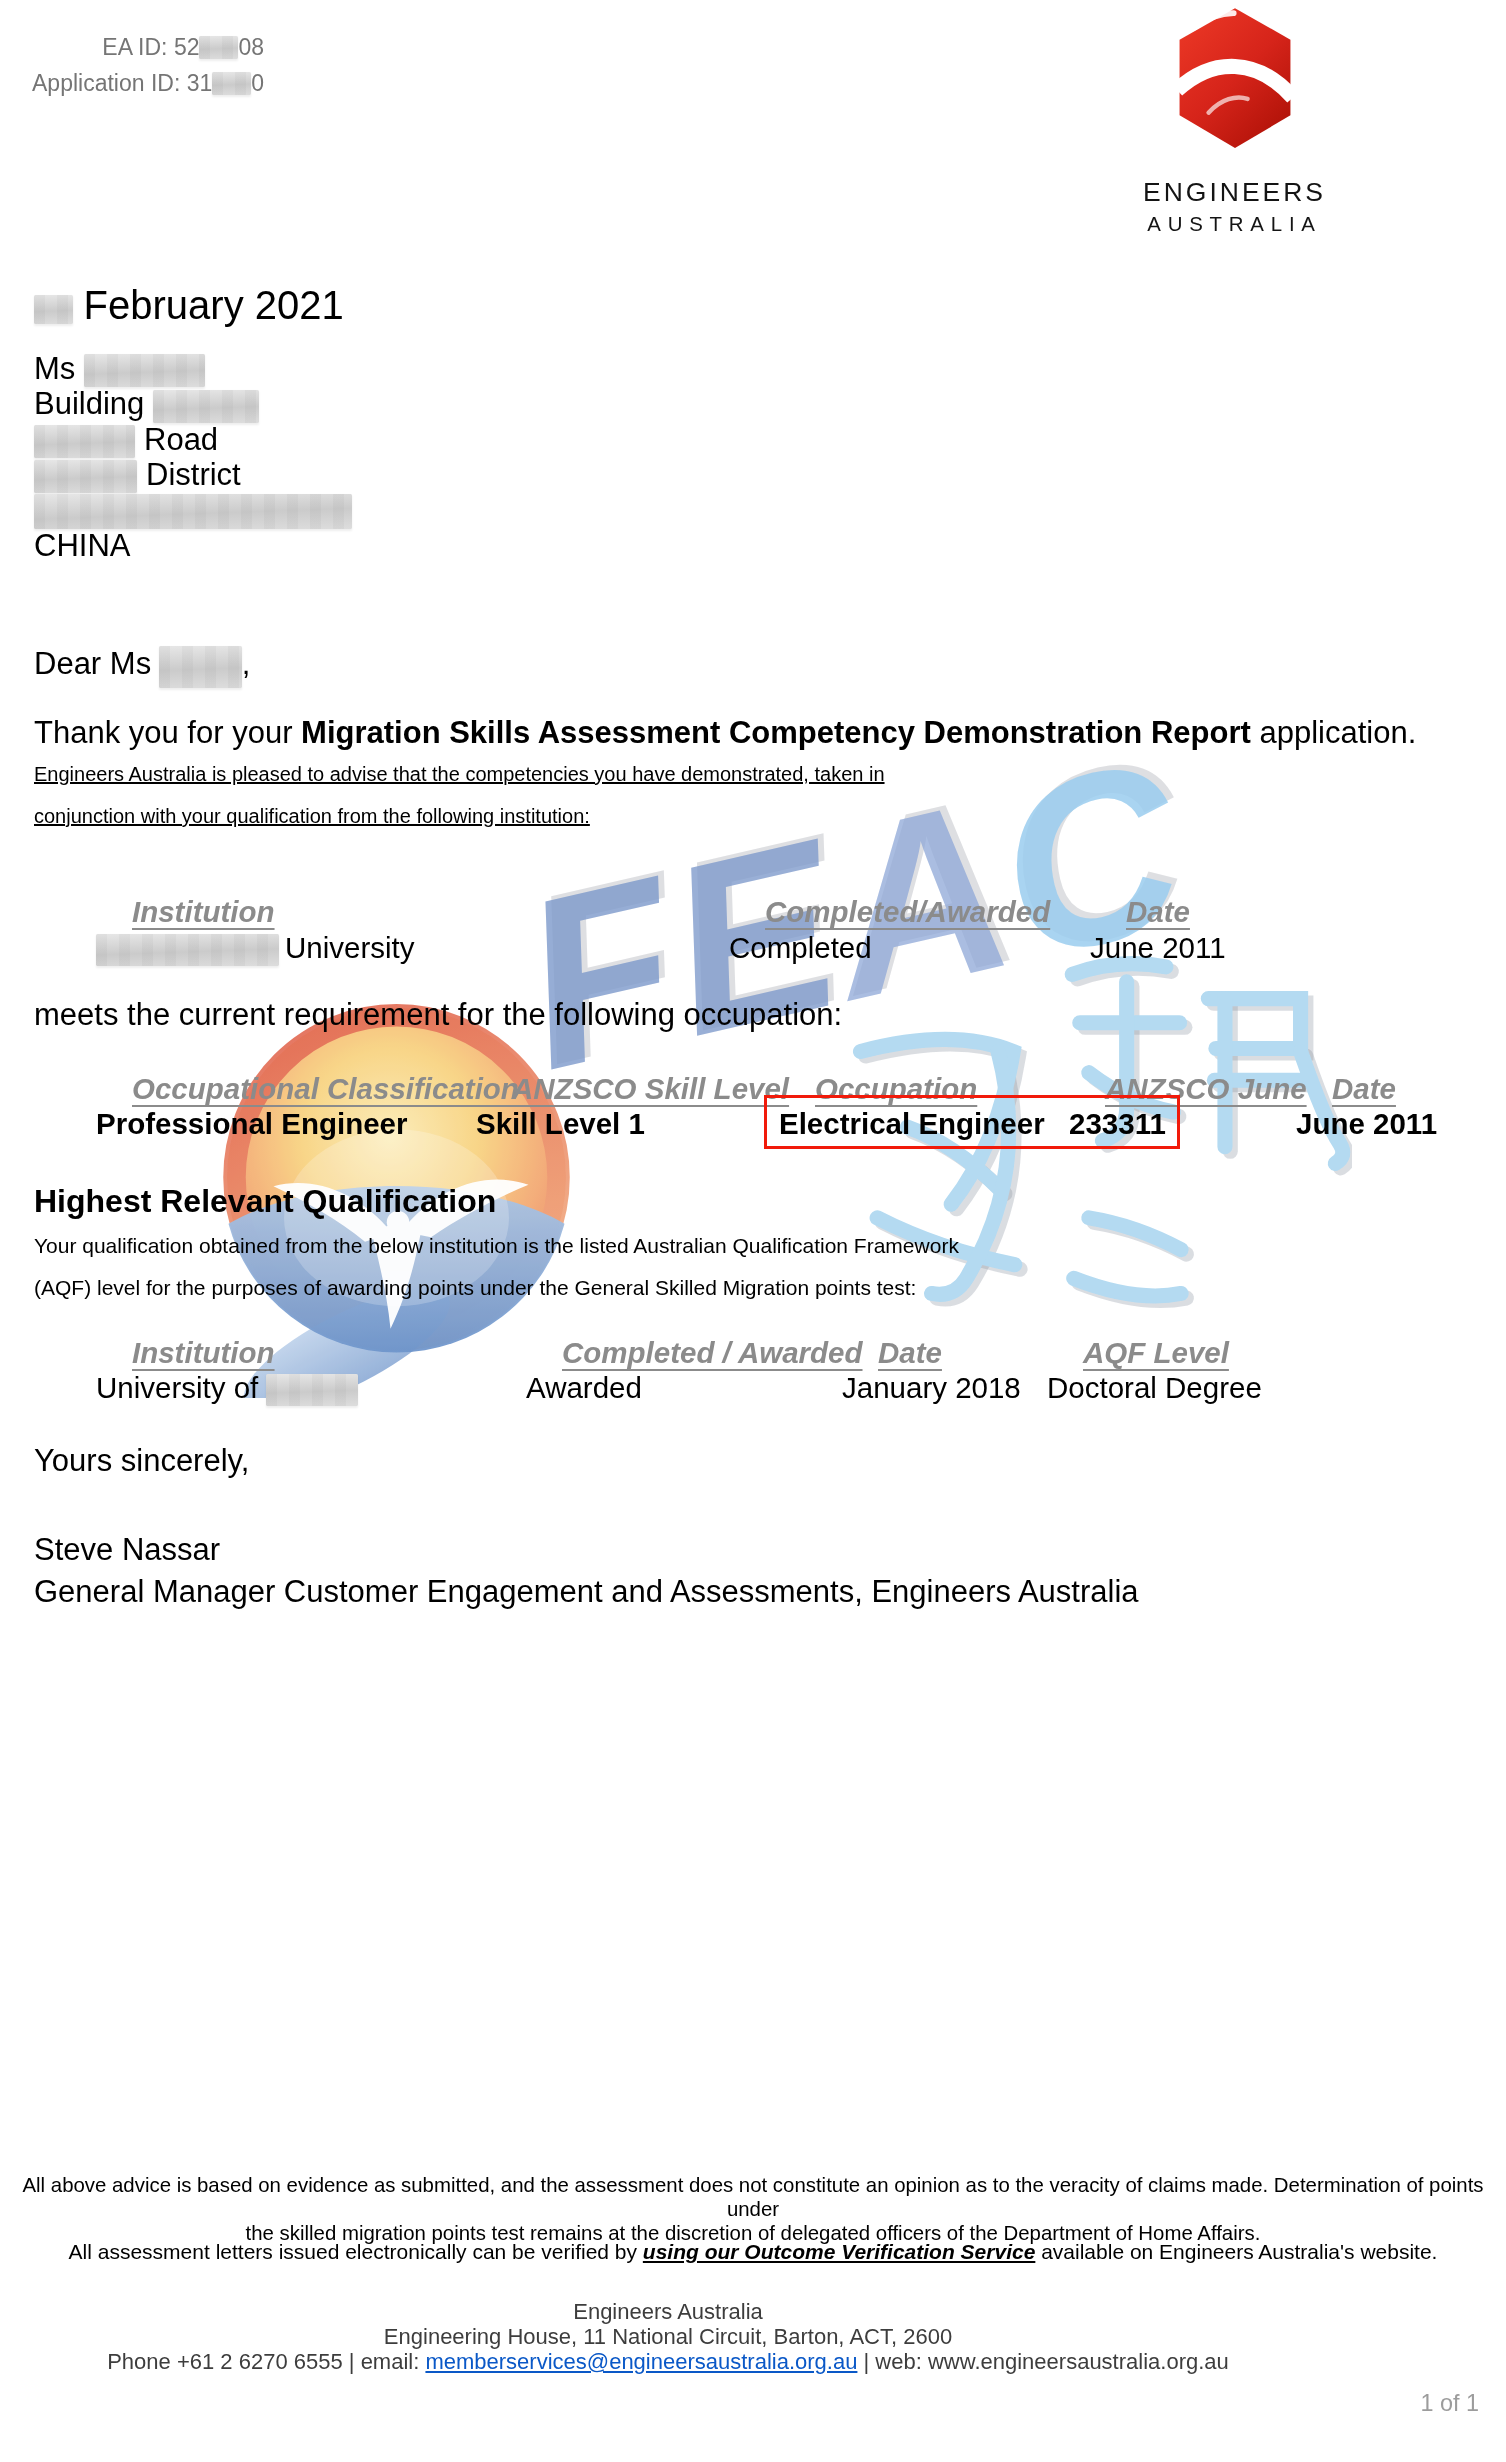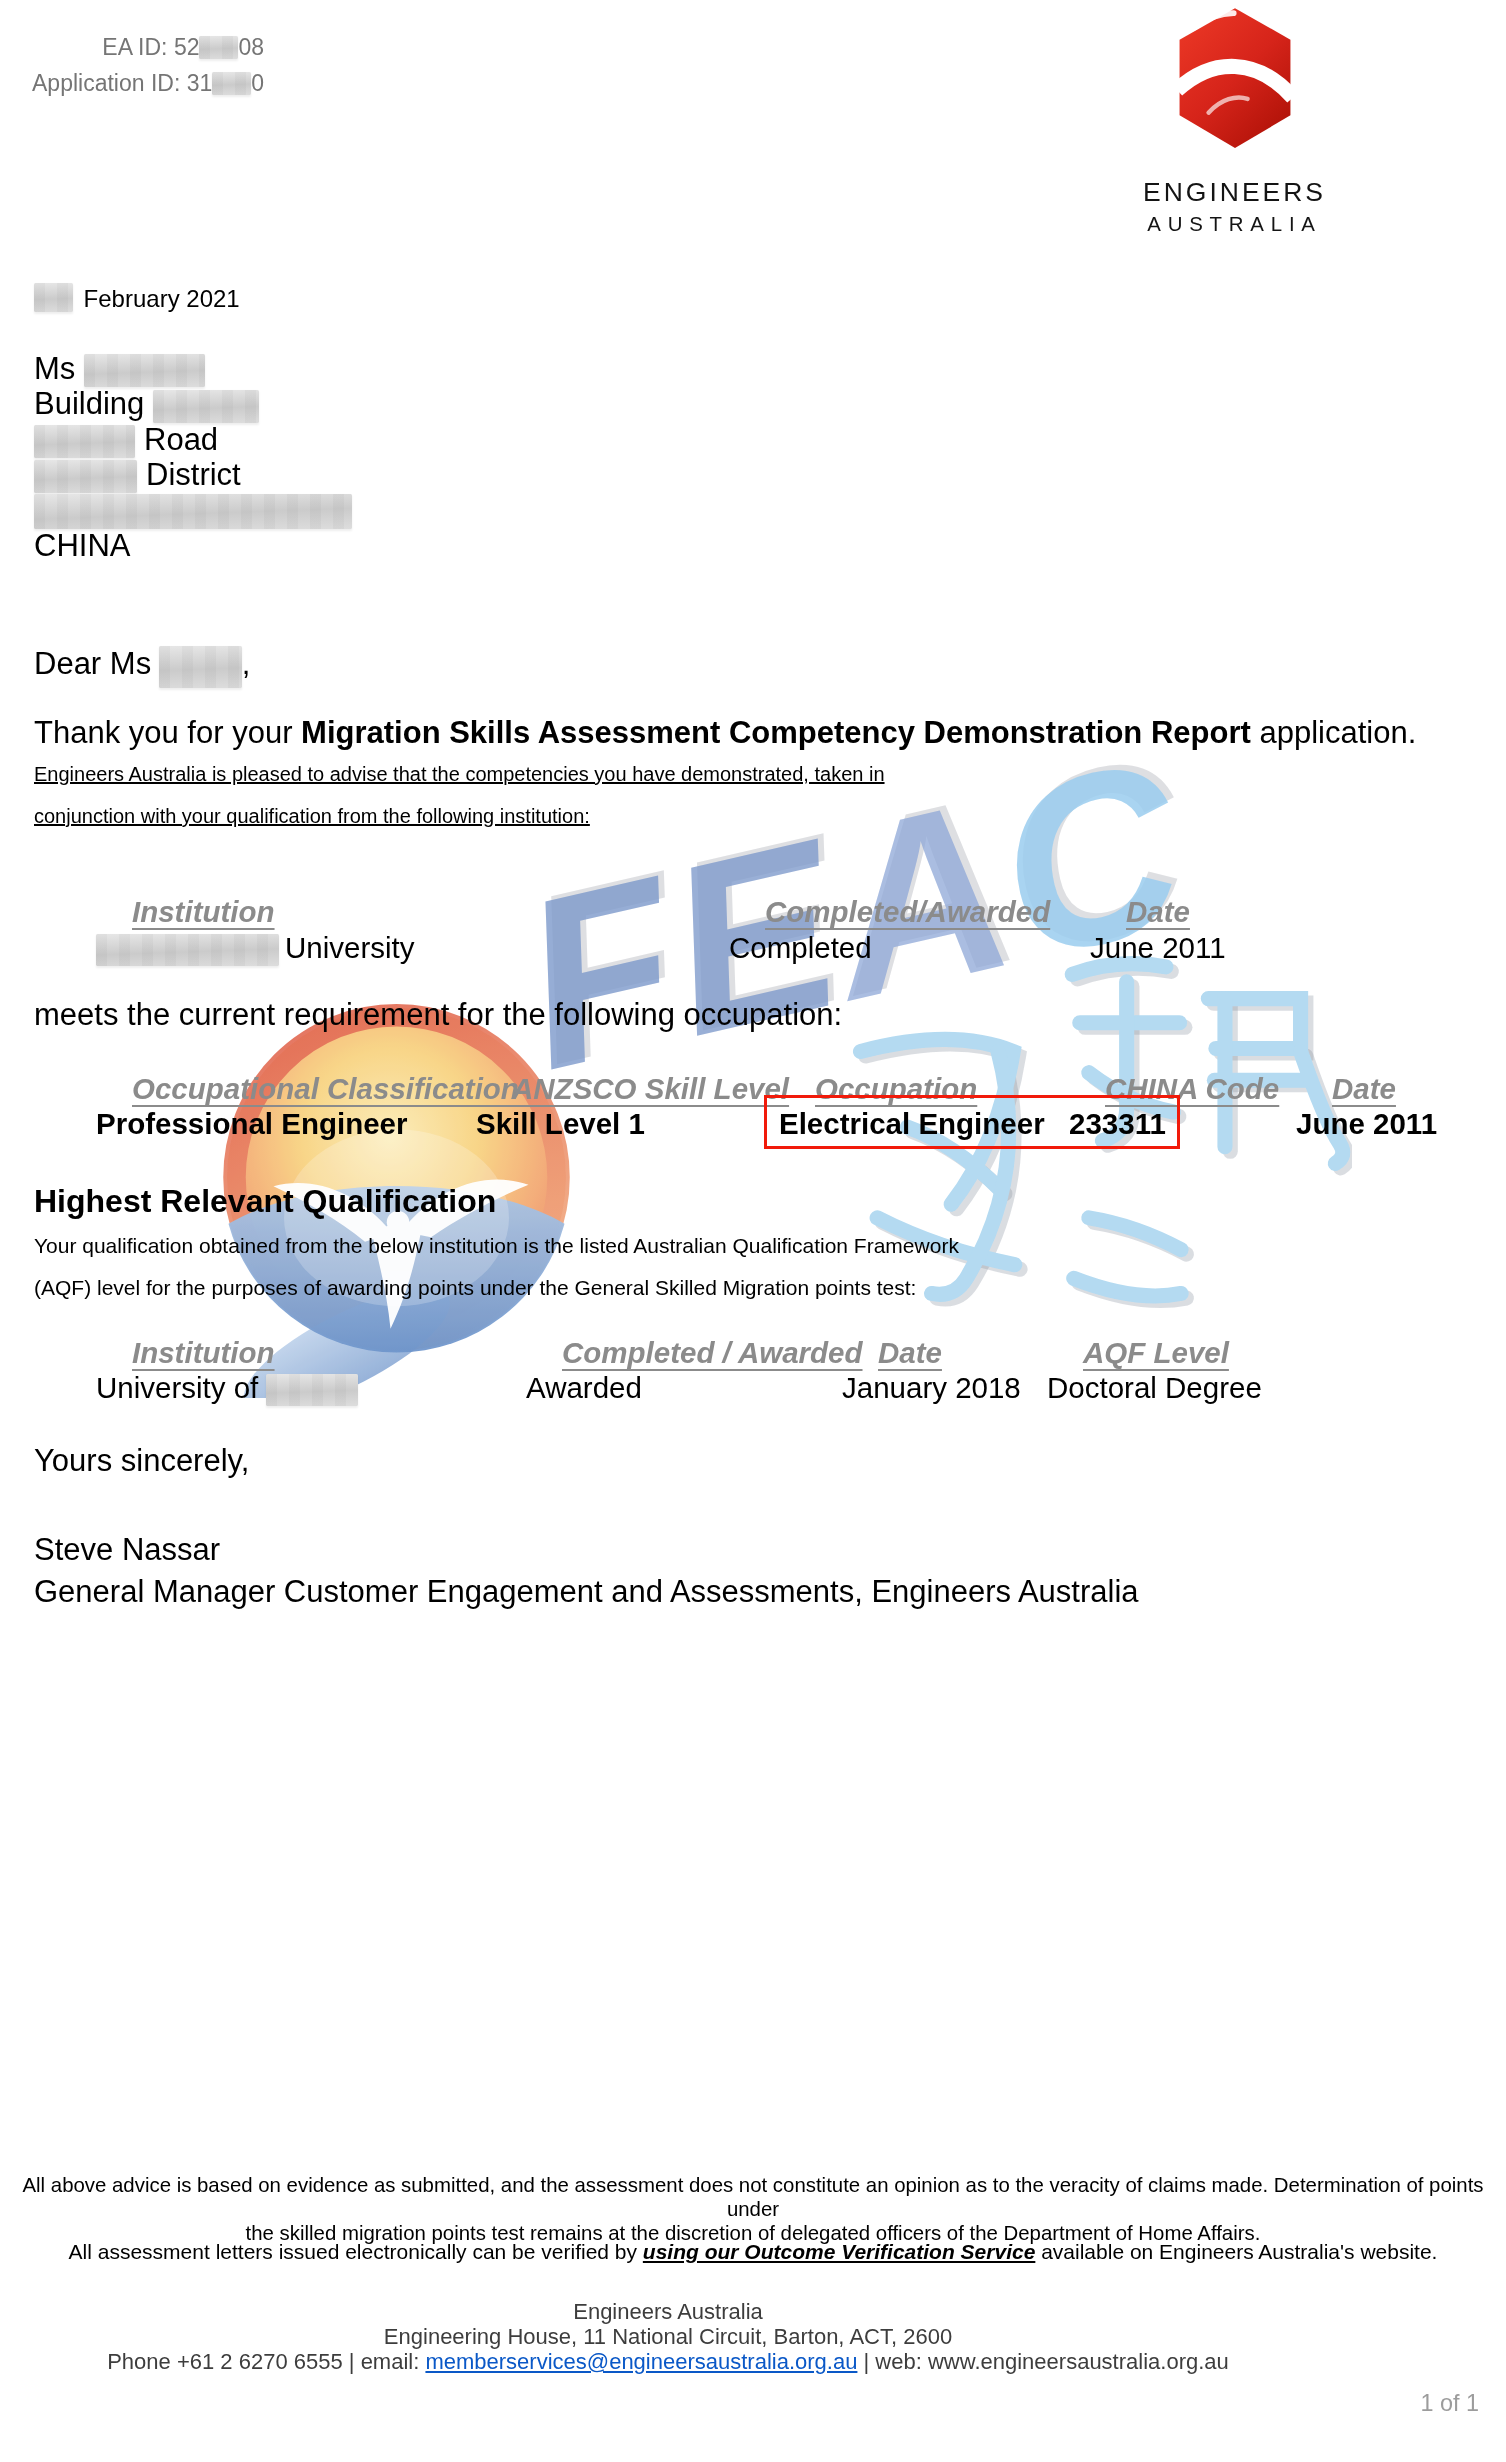--- a/index.html
+++ b/index.html
@@ -32,21 +32,21 @@
   
   #ids{top:29px;left:32px;font-size:23px;line-height:36px;color:#757575;text-align:right;}
 
   
   #logo{left:1121px;top:6px;width:227px;text-align:center;color:#141414;}
   #logo svg{width:126px;height:153px;display:block;margin:0 auto;}
   .logo-line1{font-size:26.5px;letter-spacing:3px;margin-top:18px;font-weight:500;}
   .logo-line2{font-size:20.4px;letter-spacing:6.8px;margin-top:5.3px;}
 
   
-  #date-line{top:283px;left:34px;font-size:24px;}
+  #date-line{top:283px;left:34px;font-size:40px;}
   #address{top:352px;left:34px;font-size:31px;line-height:34px;}
   #greeting{top:646px;left:34px;font-size:31px;}
   #para1{top:715px;left:34px;font-size:31px;}
   #para2{top:753px;left:34px;font-size:20px;line-height:42px;text-decoration:underline;}
   #para3{top:997px;left:34px;font-size:31px;}
   #h2-heading{top:1183px;left:34px;font-size:32px;font-weight:bold;}
   #para4{top:1225px;left:34px;font-size:21px;line-height:42px;}
   #valediction{top:1443px;left:34px;font-size:31px;}
   #signature{top:1529px;left:34px;font-size:31px;line-height:42px;}
 
@@ -218,21 +218,21 @@
     <span class="cell row c2">Completed</span>
     <span class="cell row c3">June 2011</span>
   </div>
 
   <div id="para3" class="abs nowrap">meets the current requirement for the following occupation:</div>
 
   <div id="t2" class="table">
     <span class="cell hdr c1">Occupational Classification</span>
     <span class="cell hdr c2">ANZSCO Skill Level</span>
     <span class="cell hdr c3">Occupation</span>
-    <span class="cell hdr c4">CHINA Code</span>
+    <span class="cell hdr c4">ANZSCO June</span>
     <span class="cell hdr c5">Date</span>
     <span class="cell row c1">Professional Engineer</span>
     <span class="cell row c2">Skill Level 1</span>
     <span class="cell row c3">Electrical Engineer</span>
     <span class="cell row c4">233311</span>
     <span class="cell row c5">June 2011</span>
     <div id="redbox"></div>
   </div>
 
   <div id="h2-heading" class="abs nowrap">Highest Relevant Qualification</div>

